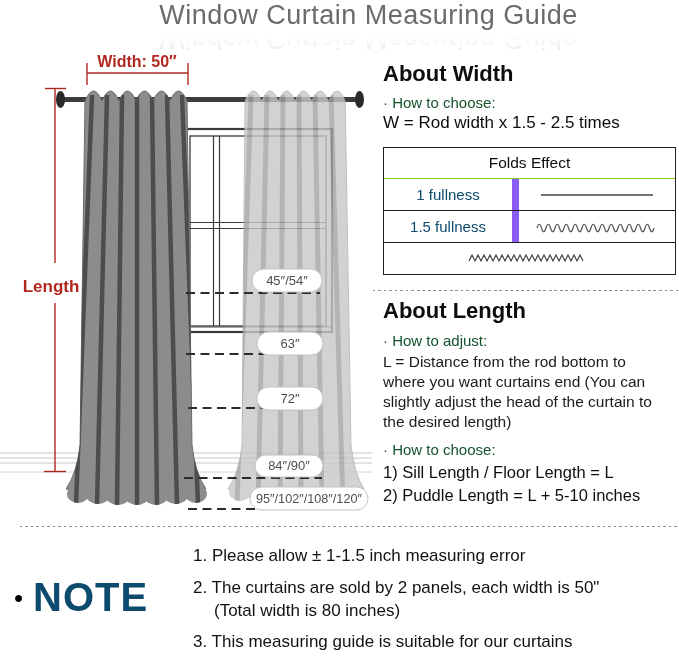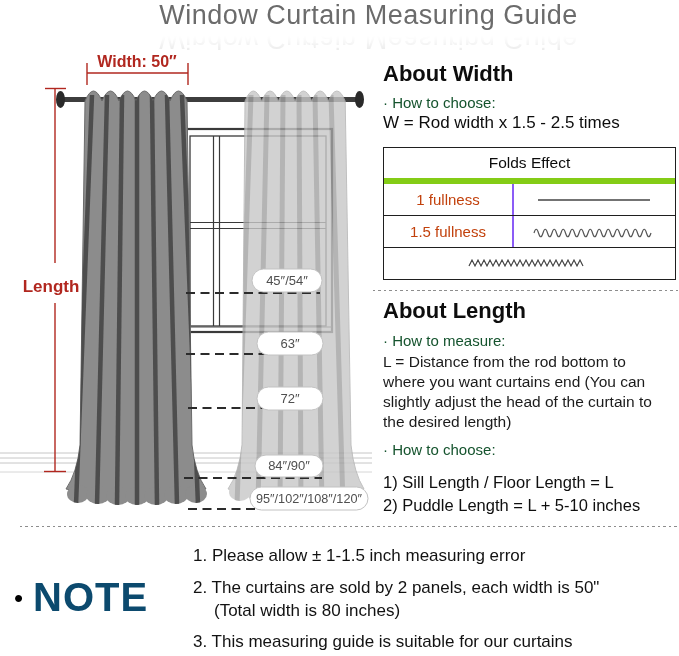--- a/index.html
+++ b/index.html
@@ -27,25 +27,25 @@
   .measure-line{font-size:15.5px;color:#1b1b1b;line-height:20px;}
   .option-line{font-size:16.5px;color:#0f0f0f;line-height:23px;}
 
   .dotted-sep{position:absolute;height:1px;
       background:repeating-linear-gradient(90deg,#8d8d8d 0 2.5px,transparent 2.5px 5.5px);}
 
   
   .folds-table{position:absolute;left:383px;top:147px;width:293px;box-sizing:border-box;
       border:1.6px solid #1f1f1f;background:#fff;}
   .ft-header{height:30px;line-height:30px;text-align:center;font-size:15.5px;color:#0c0c0c;
-      border-bottom:6px solid #84cc16;}
+      border-bottom:1px solid #84cc16;}
   .ft-row{display:flex;height:31px;border-bottom:1px solid #1f1f1f;}
   .ft-row:last-child{border-bottom:none;}
-  .ft-label{width:128px;border-right:2px solid #8b5cf6;text-align:center;line-height:31px;
-      font-size:15px;color:#c2410c;}
+  .ft-label{width:128px;border-right:7px solid #8b5cf6;text-align:center;line-height:31px;
+      font-size:15px;color:#0c4a6e;}
   .ft-effect{flex:1;display:flex;align-items:center;justify-content:center;}
 
   
   .note-heading{position:absolute;left:14px;top:575px;display:flex;align-items:center;gap:10px;}
   .note-bullet{font-size:26px;color:#000;line-height:1;}
   .note-word{font-size:40px;font-weight:700;letter-spacing:1px;color:#0c4a6e;}
   .note-item{position:absolute;left:193px;width:486px;font-size:17px;color:#121212;line-height:23px;}
   .note-cont{padding-left:21px;}
 </style>
 </head>
@@ -216,29 +216,29 @@
         <svg width="125" height="14">
           <path d="M2,9 l3,-6 3,6 l3,-6 3,6 l3,-6 3,6 l3,-6 3,6 l3,-6 3,6 l3,-6 3,6 l3,-6 3,6 l3,-6 3,6 l3,-6 3,6 l3,-6 3,6 l3,-6 3,6 l3,-6 3,6 l3,-6 3,6 l3,-6 3,6 l3,-6 3,6 l3,-6 3,6 l3,-6 3,6 l3,-6 3,6 l3,-6 3,6" fill="none" stroke="#444" stroke-width="1.2"></path>
         </svg>
       </div>
     </div>
   </div>
 
   <div class="dotted-sep" style="left:373px;top:290px;width:306px;"></div>
 
   <div class="abs sec-heading" style="left:383px;top:298px;">About Length</div>
-  <div class="abs sub-label" style="left:383px;top:332px;">· How to measure:</div>
+  <div class="abs sub-label" style="left:383px;top:332px;">· How to adjust:</div>
   <div class="abs" style="left:383px;top:352px;">
     <div class="measure-line">L = Distance from the rod bottom to</div>
     <div class="measure-line">where you want curtains end  (You can</div>
     <div class="measure-line">slightly adjust the head of the curtain to</div>
     <div class="measure-line">the desired length)</div>
   </div>
   <div class="abs sub-label" style="left:383px;top:441px;">· How to choose:</div>
-  <div class="abs" style="left:383px;top:461px;margin-top:10px;">
+  <div class="abs" style="left:383px;top:461px;">
     <div class="option-line">1)  Sill Length / Floor Length = L</div>
     <div class="option-line">2)  Puddle Length = L + 5-10 inches</div>
   </div>
 
   <div class="dotted-sep" style="left:20px;top:526px;width:659px;"></div>
 
   <div class="note-heading">
     <span class="note-bullet">•</span>
     <span class="note-word">NOTE</span>
   </div>

